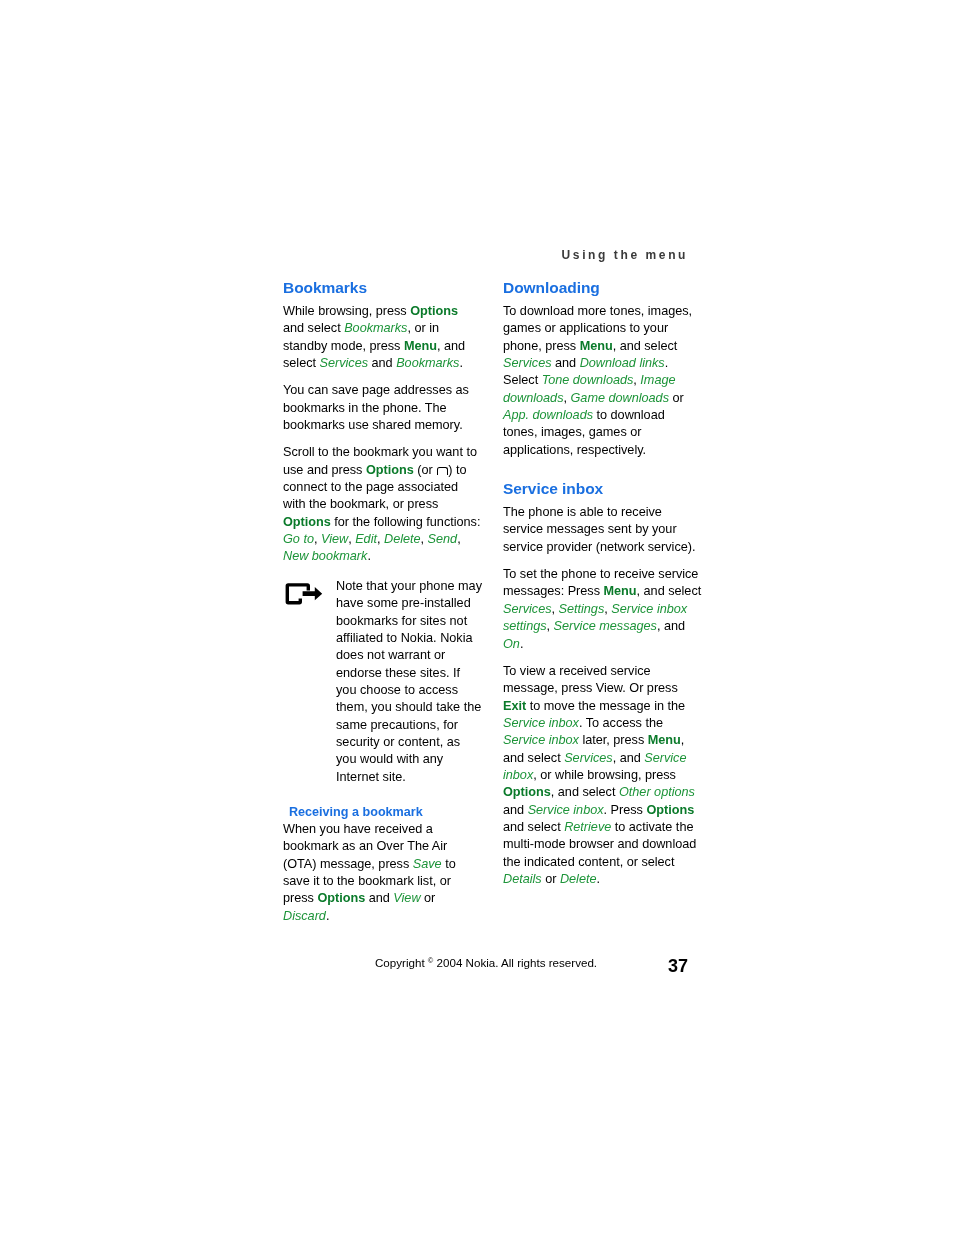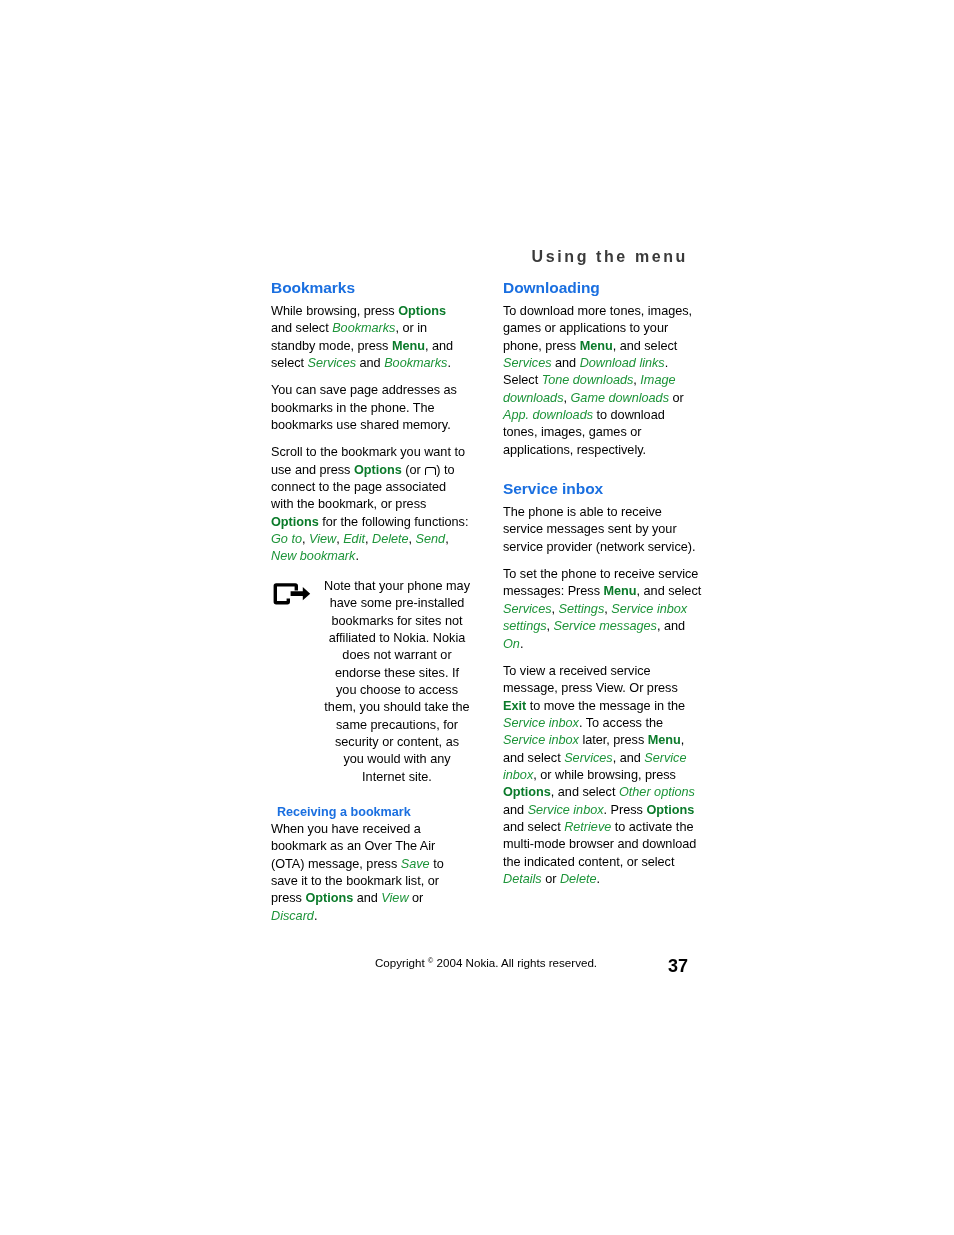--- a/index.html
+++ b/index.html
@@ -25,40 +25,40 @@
     overflow: hidden;
   }
 
   
   .running-header {
     position: absolute;
     left: 267px;
     top: 248px;
     width: 421px;
     text-align: right;
-    font-size: 16px;
+    font-size: 12px;
     font-weight: bold;
     letter-spacing: 2.6px;
     color: #3a3a3a;
     white-space: nowrap;
   }
 
   
   .columns {
     position: absolute;
     left: 267px;
     top: 278px;
     width: 421px;
   }
   .col {
     position: absolute;
     top: 0;
     width: 199px;
   }
-  .col-left  { left: 4px; }
+  .col-left  { left: 16px; }
   .col-right { left: 236px; }
 
   h2.head {
     margin: 0 0 6px 0;
     font-size: 15.5px;
     font-weight: bold;
     color: #1a6fe0;
     line-height: 19px;
     letter-spacing: -0.05px;
   }
@@ -93,21 +93,20 @@
     margin: 0 0.5px -1px 0.5px;
     vertical-align: baseline;
   }
 
   
   .note {
     position: relative;
     margin: 12px 0 0 0;
     padding-left: 53px;
     min-height: 30px;
-    text-align: center;
   }
   .note-icon {
     position: absolute;
     left: 2px;
     top: 3px;
     width: 38px;
     height: 26px;
   }
   .note p {
     margin: 0;

